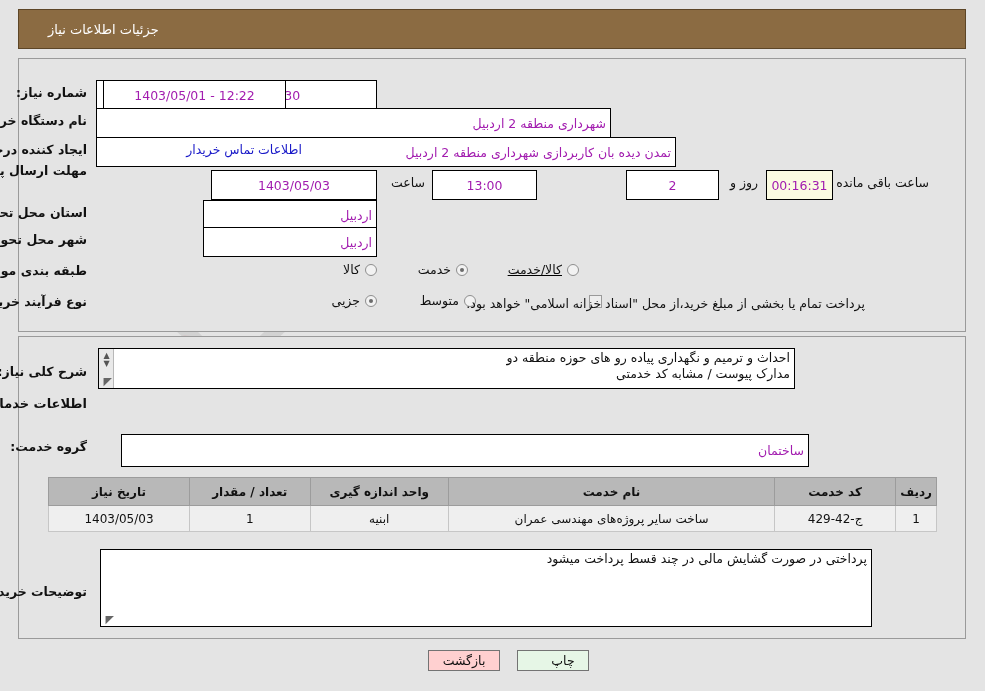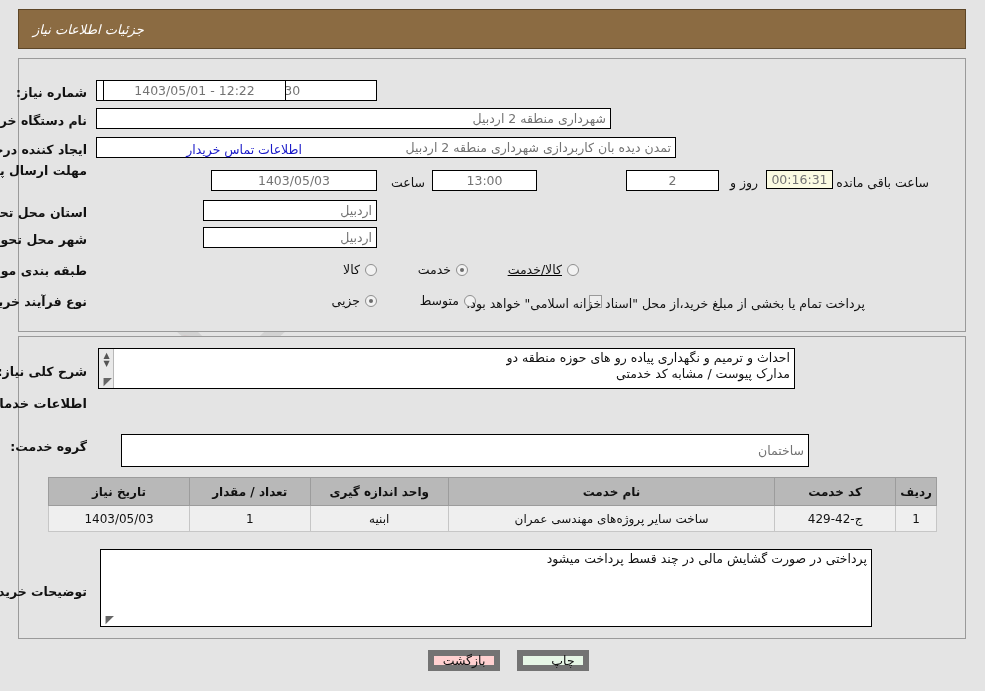--- a/index.html
+++ b/index.html
@@ -71,21 +71,21 @@
     background: #8b6b42;
     border: 1px solid #5d4627;
     color: #ffffff;
     font-size: 13px;
     display: flex;
     align-items: center;
     justify-content: flex-start;
     padding-right: 0;
     z-index: 2;
   }
-  .header .title { margin-right: auto; padding-left: 14px; font-style: italic; }
+  .header .title { margin-right: auto; padding-left: 29px; }
 
   
   .panel {
     position: absolute;
     background: #e4e4e4;
     border: 1px solid #9a9a9a;
     z-index: 1;
   }
   #panel-top    { left: 18px; top: 58px;  width: 948px; height: 274px; }
   #panel-bottom { left: 18px; top: 336px; width: 948px; height: 303px; }
@@ -98,24 +98,24 @@
     white-space: nowrap;
     text-align: right;
     font-weight: bold;
   }
   .lbl-b { font-weight: bold; }
   .fld {
     position: absolute;
     background: #ffffff;
     border: 1px solid #000000;
     font-size: 12.5px;
-    color: #737373;
+    color: #a21caf;
     display: flex;
     align-items: center;
-    padding: 5px 4px;
+    padding: 14px 4px;
     white-space: nowrap;
     overflow: hidden;
   }
   .fld.center { justify-content: center; }
   .fld.right  { justify-content: flex-start; }
   .fld.yellow { background: #fbfbe2; }
   .fld.ltr { direction: ltr; }
   .link {
     position: absolute;
     font-size: 12.5px;
@@ -226,21 +226,21 @@
   .col-radif { width: 32px; }
   .col-code  { width: 122px; }
   .col-name  { width: 331px; }
   .col-unit  { width: 140px; }
   .col-qty   { width: 122px; }
   .col-date  { width: 142px; }
 
   
   .btn {
     position: absolute;
-    border: 6px solid #737373;
+    border: 1px solid #737373;
     font-size: 12.5px;
     color: #111;
     display: flex;
     align-items: center;
     justify-content: center;
     cursor: pointer;
     height: 21px;
     z-index: 2;
   }
   #btn-back  { left: 428px; top: 650px; width: 72px; background: #ffd0d0; }

